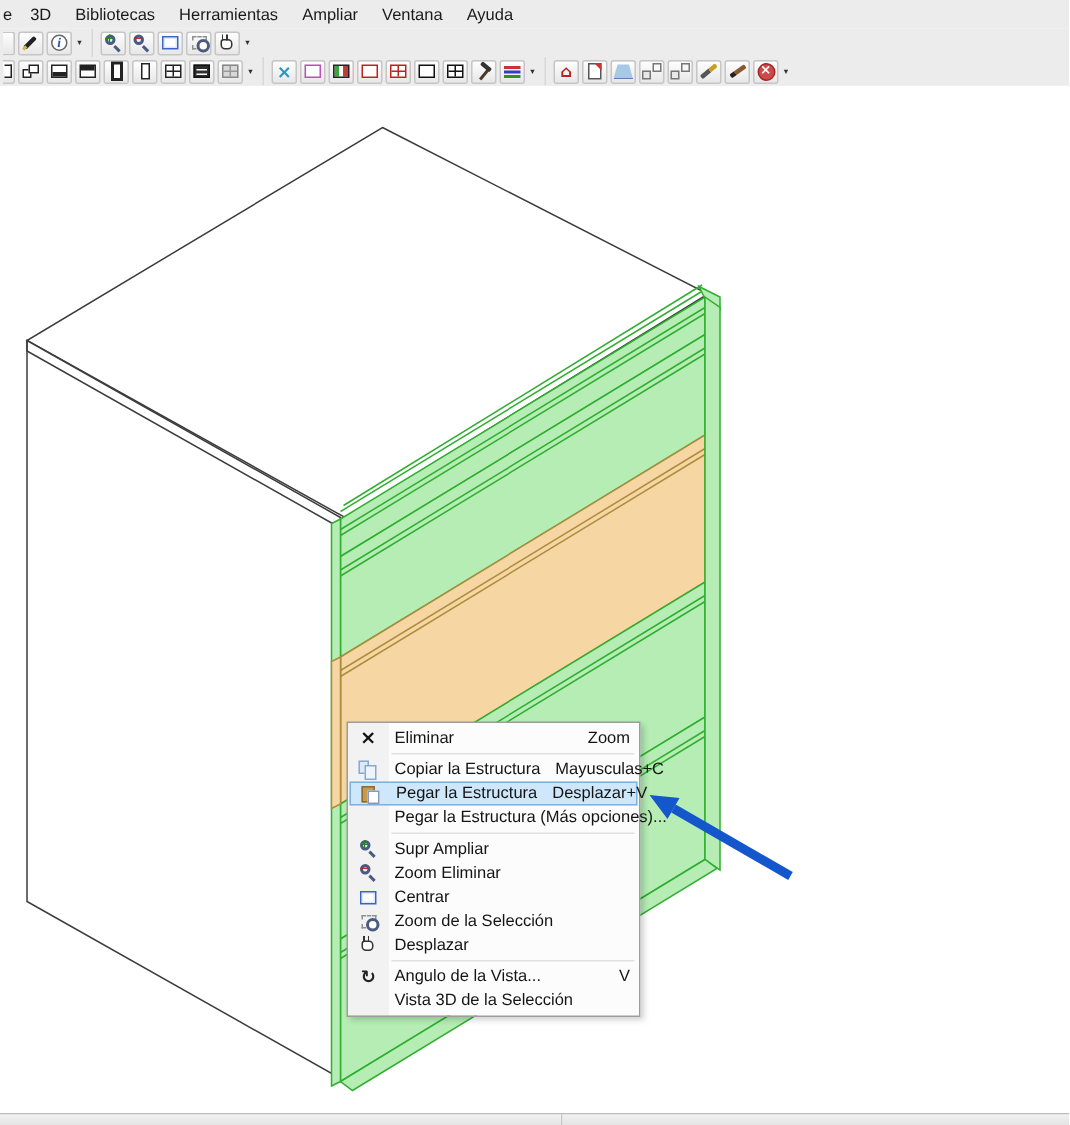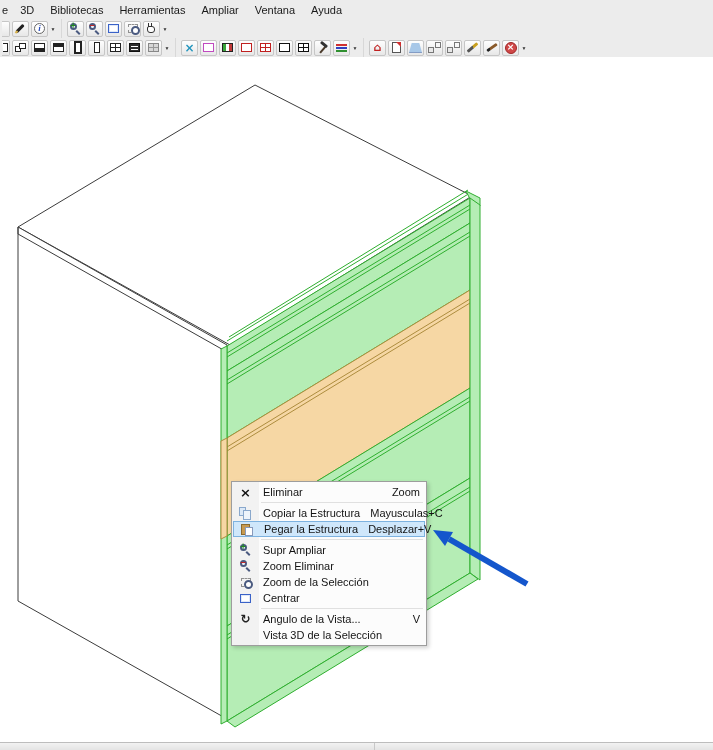--- a/index.html
+++ b/index.html
@@ -325,48 +325,58 @@
       <span class="lbl">Copiar la Estructura</span>
       <span class="sc">Mayusculas+C</span>
     </div>
     <div class="ci hl">
       <span class="mi">
           <span class="mpaste"></span>
         </span>
       <span class="lbl">Pegar la Estructura</span>
       <span class="sc">Desplazar+V</span>
     </div>
+    <div class="ci">
+      <span class="mi"></span>
+      <span class="lbl">Pegar la Estructura (Más opciones)...</span>
+    </div>
     <div class="sep"></div>
     <div class="ci">
       <span class="mi">
           <span class="mag">
             <span class="sign plus">+</span>
           </span>
         </span>
       <span class="lbl">Supr Ampliar</span>
     </div>
     <div class="ci">
       <span class="mi">
           <span class="mag">
             <span class="sign minus">−</span>
           </span>
         </span>
       <span class="lbl">Zoom Eliminar</span>
     </div>
     <div class="ci">
       <span class="mi">
+          <span class="cen"></span>
+        </span>
+      <span class="lbl">Centrar</span>
+    </div>
+    <div class="ci">
+      <span class="mi">
           <span class="zsel"></span>
         </span>
       <span class="lbl">Zoom de la Selección</span>
     </div>
     <div class="ci">
       <span class="mi">
-          <span class="cen"></span>
-        </span>
-      <span class="lbl">Centrar</span>
+          <span class="hand"></span>
+        </span>
+      <span class="lbl">Desplazar</span>
     </div>
     <div class="sep"></div>
     <div class="ci">
       <span class="mi">
           <span class="rot">↻</span>
         </span>
       <span class="lbl">Angulo de la Vista...</span>
       <span class="sc">V</span>
     </div>
     <div class="ci">

